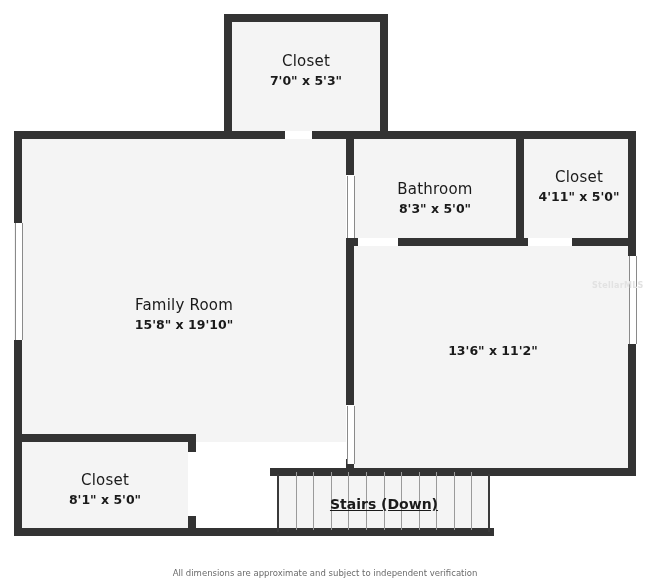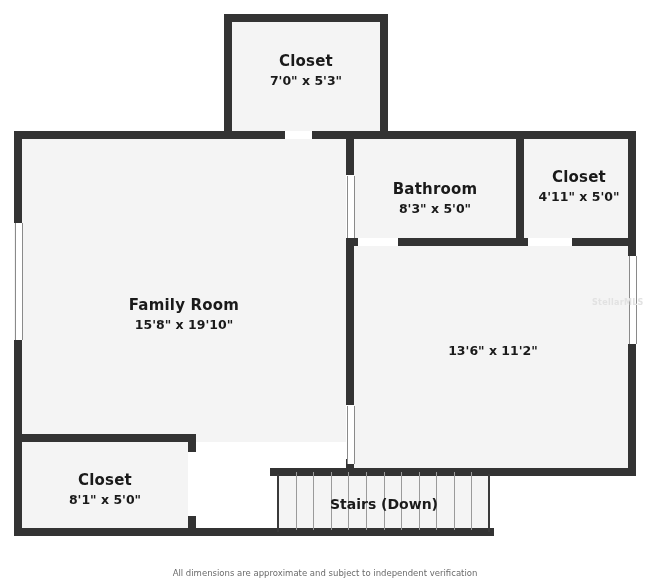--- a/index.html
+++ b/index.html
@@ -59,36 +59,37 @@
     position: absolute;
     text-align: center;
     color: #1a1a1a;
     line-height: 1.25;
     white-space: nowrap;
     pointer-events: none;
   }
   .room-name {
     display: block;
     font-size: 15px;
-    font-weight: bold;
+    font-weight: normal;
     letter-spacing: .2px;
   }
   .room-dims {
     display: block;
     font-size: 12.5px;
     font-weight: bold;
     margin-top: 2px;
   }
   .stairs-label {
     position: absolute;
     font-size: 14px;
     font-weight: bold;
     color: #1a1a1a;
     text-align: center;
     white-space: nowrap;
+    text-decoration: underline;
   }
 
   
   .watermark {
     position: absolute;
     font-size: 8px;
     font-weight: bold;
     color: #e2e2e2;
     letter-spacing: .3px;
     user-select: none;
@@ -206,17 +207,17 @@
     <span class="room-dims">13'6" x 11'2"</span>
   </div>
 
   <div class="room-label" style="left:14px; top:471px; width:182px;">
     <span class="room-name">Closet</span>
     <span class="room-dims">8'1" x 5'0"</span>
   </div>
 
   <div class="stairs-label" style="left:278px; top:496px; width:212px;">Stairs (Down)</div>
 
-  <div class="watermark" style="left:592px; top:298px;">StellarMLS</div>
+  <div class="watermark" style="left:592px; top:281px;">StellarMLS</div>
 
   <div class="disclaimer" style="top:568px;">All dimensions are approximate and subject to independent verification</div>
 
 </div>
 
 </body></html>

